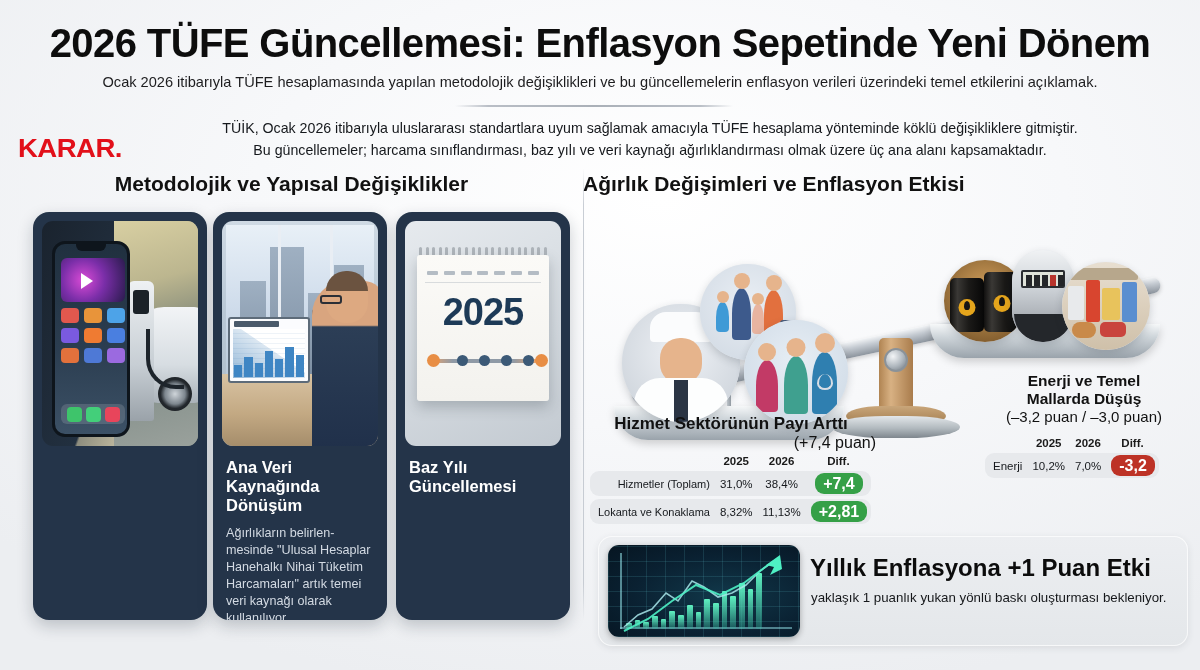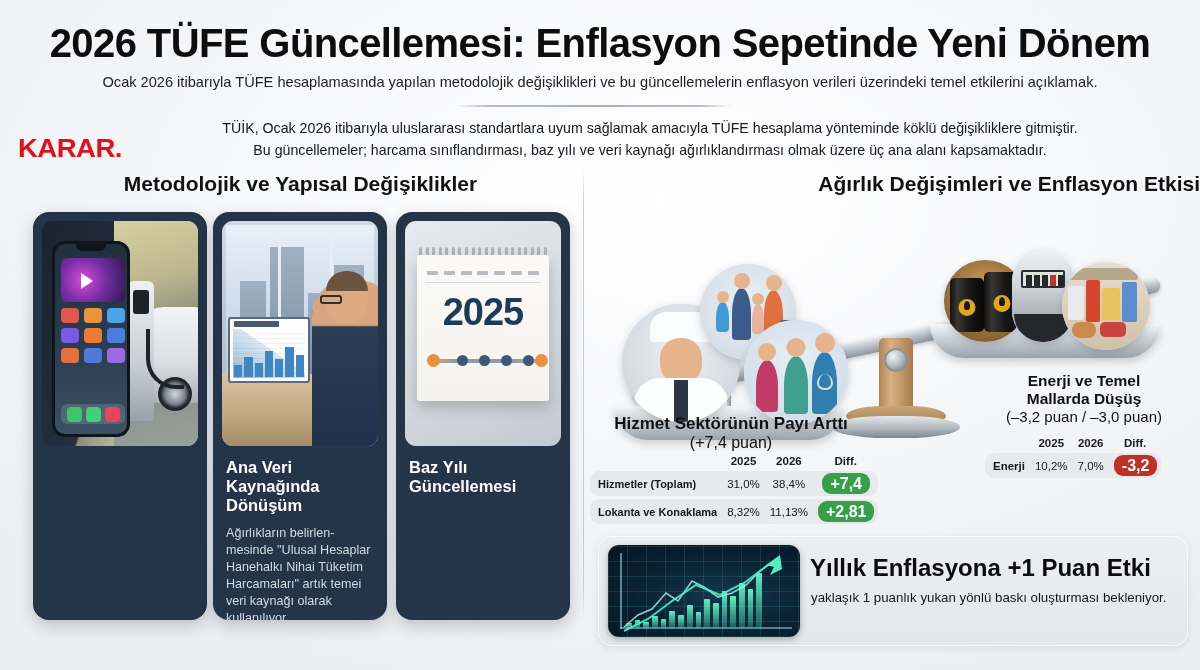--- a/index.html
+++ b/index.html
@@ -51,22 +51,22 @@
     font-family: "Liberation Sans", sans-serif;
     transform: scaleX(1.06);
     transform-origin: left center;
   }
 
   
   .sec-head {
     position: absolute; font-size: 21px; font-weight: 700; color: #111;
     white-space: nowrap;
   }
-  #sec-head-left  { left: 9px;    top: 172px; width: 583px; text-align: center; }
-  #sec-head-right { left: 583px; top: 172px; width: 617px; text-align: right; }
+  #sec-head-left  { left: 0;    top: 172px; width: 583px; text-align: center; }
+  #sec-head-right { left: 583px; top: 172px; width: 617px; text-align: left; }
 
   .vdivider {
     position: absolute; left: 583px; top: 168px;
     width: 1px; height: 452px;
     background: linear-gradient(180deg, rgba(200,204,210,0) 0%, #c9ced5 8%, #c9ced5 92%, rgba(200,204,210,0) 100%);
   }
 
   
   .card {
     position: absolute; top: 212px; width: 174px; height: 408px;
@@ -234,33 +234,33 @@
   .meter-scr { position:absolute; left:9px; top:20px; width:44px; height:18px; border-radius:2px;
     background:#dfe3d9; border:2px solid #2a2d31;}
   .meter-scr i { position:absolute; top:3px; width:6px; height:11px; background:#242629; display:block;}
   .meter-bot { position:absolute; left:2px; bottom:0; width:58px; height:28px; border-radius:0 0 28px 28px; background:#24272b;}
   .food-bg { background: linear-gradient(180deg,#e8dfd1 0%,#cfc0a9 100%); }
   .food-bg i { position:absolute; display:block; border-radius:2px; }
 
   
   .svc-title { position:absolute; left:586px; top:414px; width:290px; text-align:center;
     font-size:17px; font-weight:700; color:#111; white-space:nowrap;}
-  .svc-sub { position:absolute; left:586px; top:434px; width:290px; text-align:center;
+  .svc-sub { position:absolute; left:586px; top:434px; width:290px; text-align:right;
     font-size:16px; font-weight:400; color:#111;}
 
   .nrg-title { position:absolute; left:966px; top:372px; width:236px; text-align:center;
     font-size:15.5px; font-weight:700; color:#111; line-height:1.18;}
   .nrg-sub { position:absolute; left:966px; top:408px; width:236px; text-align:center;
     font-size:15px; font-weight:400; color:#111; white-space:nowrap;}
 
   
   table.mini { position:absolute; border-collapse:separate; border-spacing:0 3px; }
   table.mini th { font-size:11.5px; font-weight:700; color:#1a1a1a; padding:0 5px 1px; text-align:center;}
   table.mini td { font-size:11.5px; color:#15181c; padding:2px 5px; text-align:center; white-space:nowrap;}
-  table.mini td.lbl { text-align:left; font-weight:700; }
+  table.mini td.lbl { text-align:right; font-weight:400; }
   table.mini tbody tr { background:#e7e9ec; }
   table.mini tbody tr td:first-child { border-radius:9px 0 0 9px; padding-left:8px;}
   table.mini tbody tr td:last-child  { border-radius:0 9px 9px 0; padding-right:4px;}
   .badge { display:inline-block; min-width:40px; padding:1.5px 8px; border-radius:9px;
     font-size:16px; font-weight:700; color:#fff; }
   .badge.up   { background:#35a047; }
   .badge.down { background:#bd3226; }
 
   #tbl-svc { left: 590px; top: 452px; }
   #tbl-svc td.lbl { font-size:11px; }

